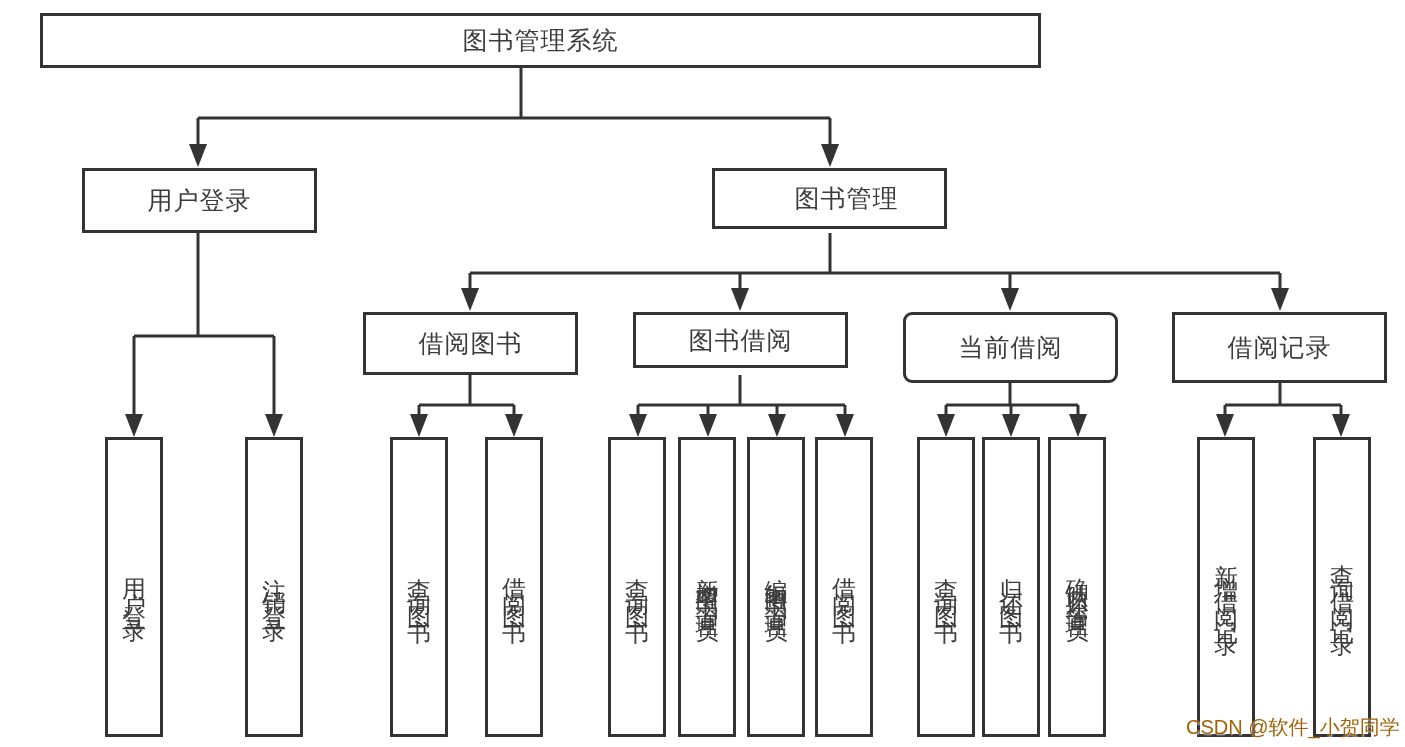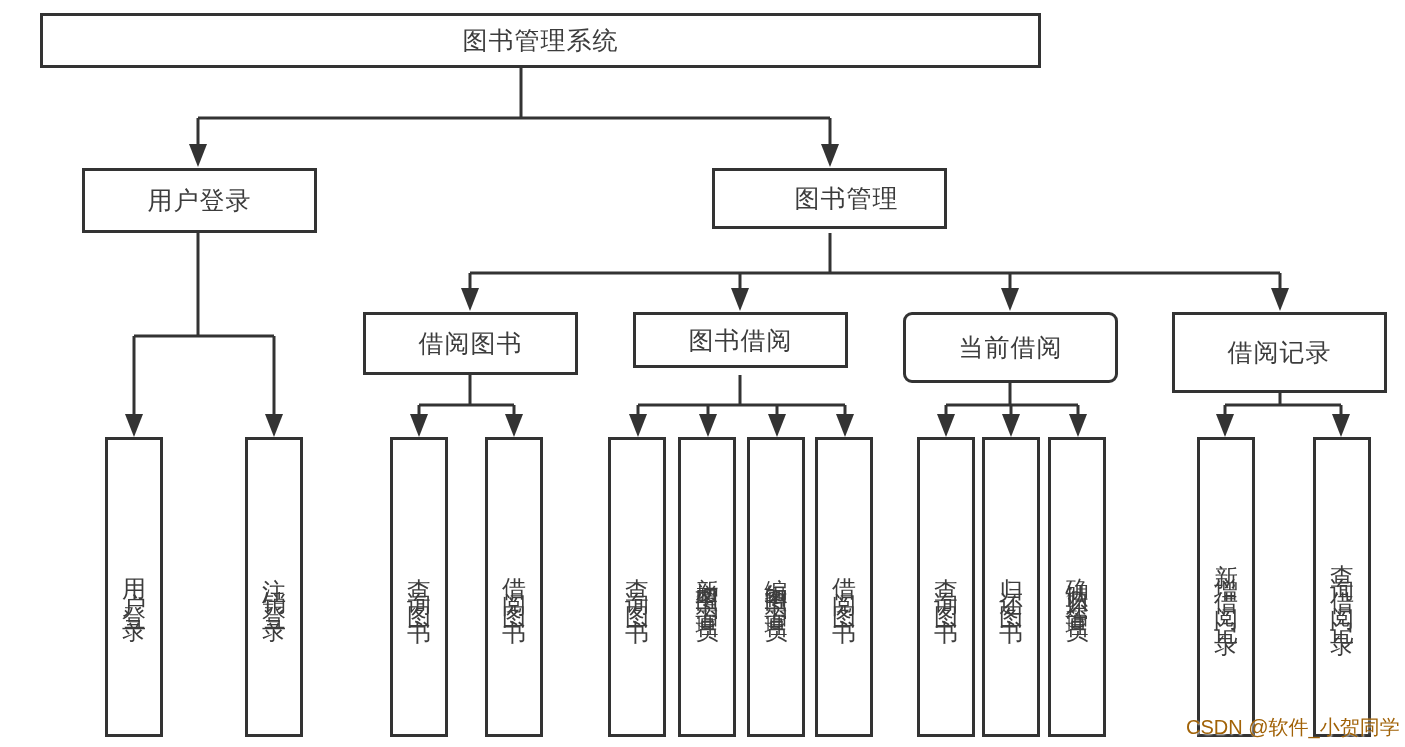--- a/index.html
+++ b/index.html
@@ -151,21 +151,21 @@
 
   <div class="node" style="left:363px; top:312px; width:215px; height:63px;">
     <span class="lbl">借阅图书</span>
   </div>
   <div class="node" style="left:633px; top:312px; width:215px; height:56px;">
     <span class="lbl">图书借阅</span>
   </div>
   <div class="node" style="left:903px; top:312px; width:215px; height:71px;border-radius:9px;">
     <span class="lbl">当前借阅</span>
   </div>
-  <div class="node" style="left:1172px; top:312px; width:215px; height:81px;">
+  <div class="node" style="left:1172px; top:312px; width:215px; height:71px;">
     <span class="lbl">借阅记录</span>
   </div>
 
   <div class="node leaf" style="left:105px;">
     <span class="lbl">用户登录</span>
   </div>
   <div class="node leaf" style="left:245px;">
     <span class="lbl">注销登录</span>
   </div>
 

